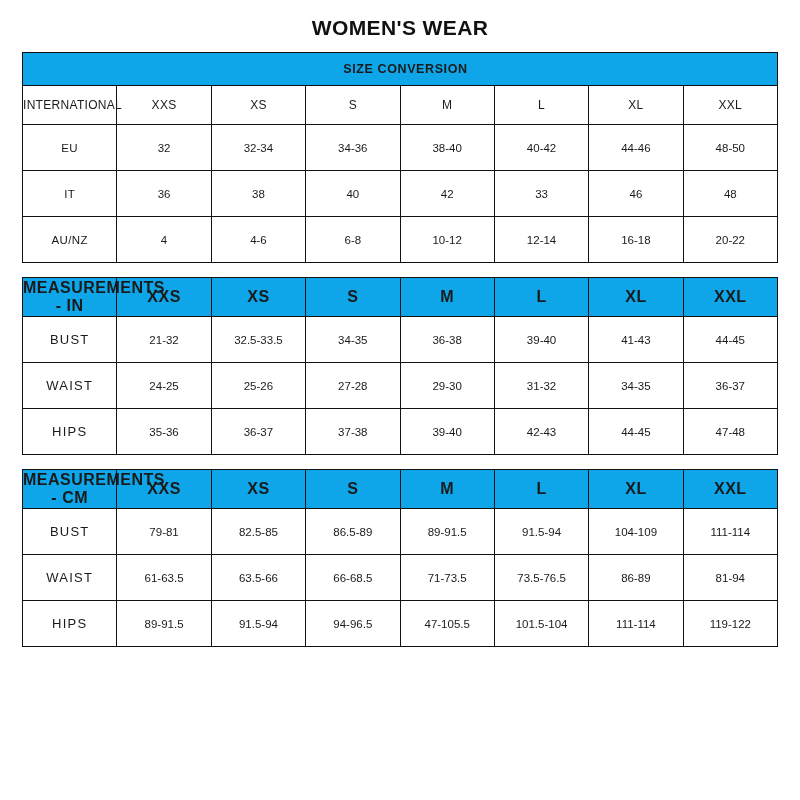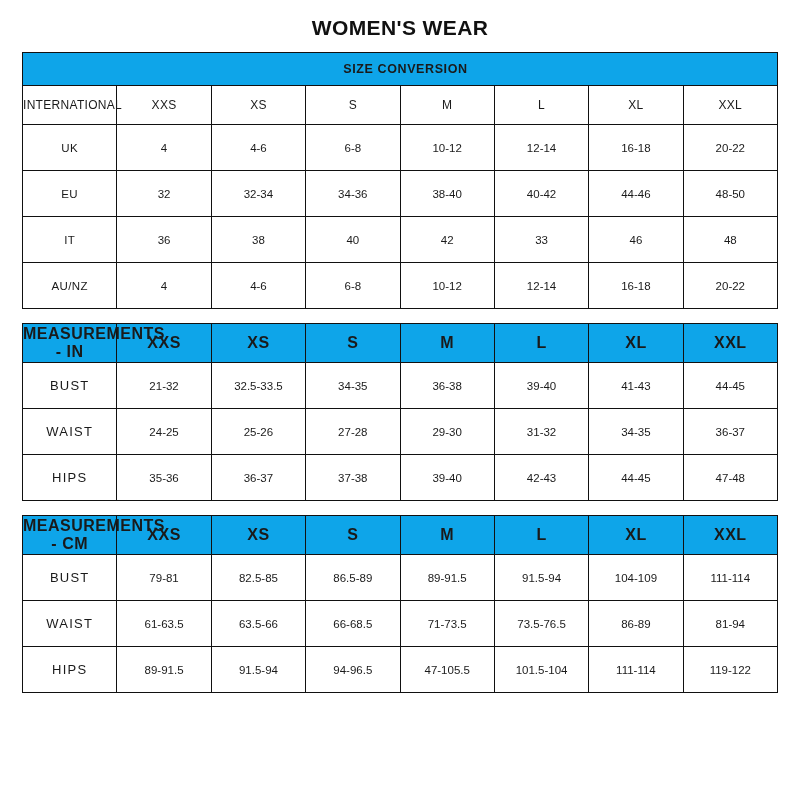--- a/index.html
+++ b/index.html
@@ -104,30 +104,20 @@
       </tr>
       <tr class="hdr">
         <td class="rowlabel">INTERNATIONAL</td>
         <td>XXS</td>
         <td>XS</td>
         <td>S</td>
         <td>M</td>
         <td>L</td>
         <td>XL</td>
         <td>XXL</td>
-      </tr>
-      <tr>
-        <td class="rowlabel">UK</td>
-        <td>4</td>
-        <td>4-6</td>
-        <td>6-8</td>
-        <td>10-12</td>
-        <td>12-14</td>
-        <td>16-18</td>
-        <td>20-22</td>
       </tr>
       <tr>
         <td class="rowlabel">EU</td>
         <td>32</td>
         <td>32-34</td>
         <td>34-36</td>
         <td>38-40</td>
         <td>40-42</td>
         <td>44-46</td>
         <td>48-50</td>

